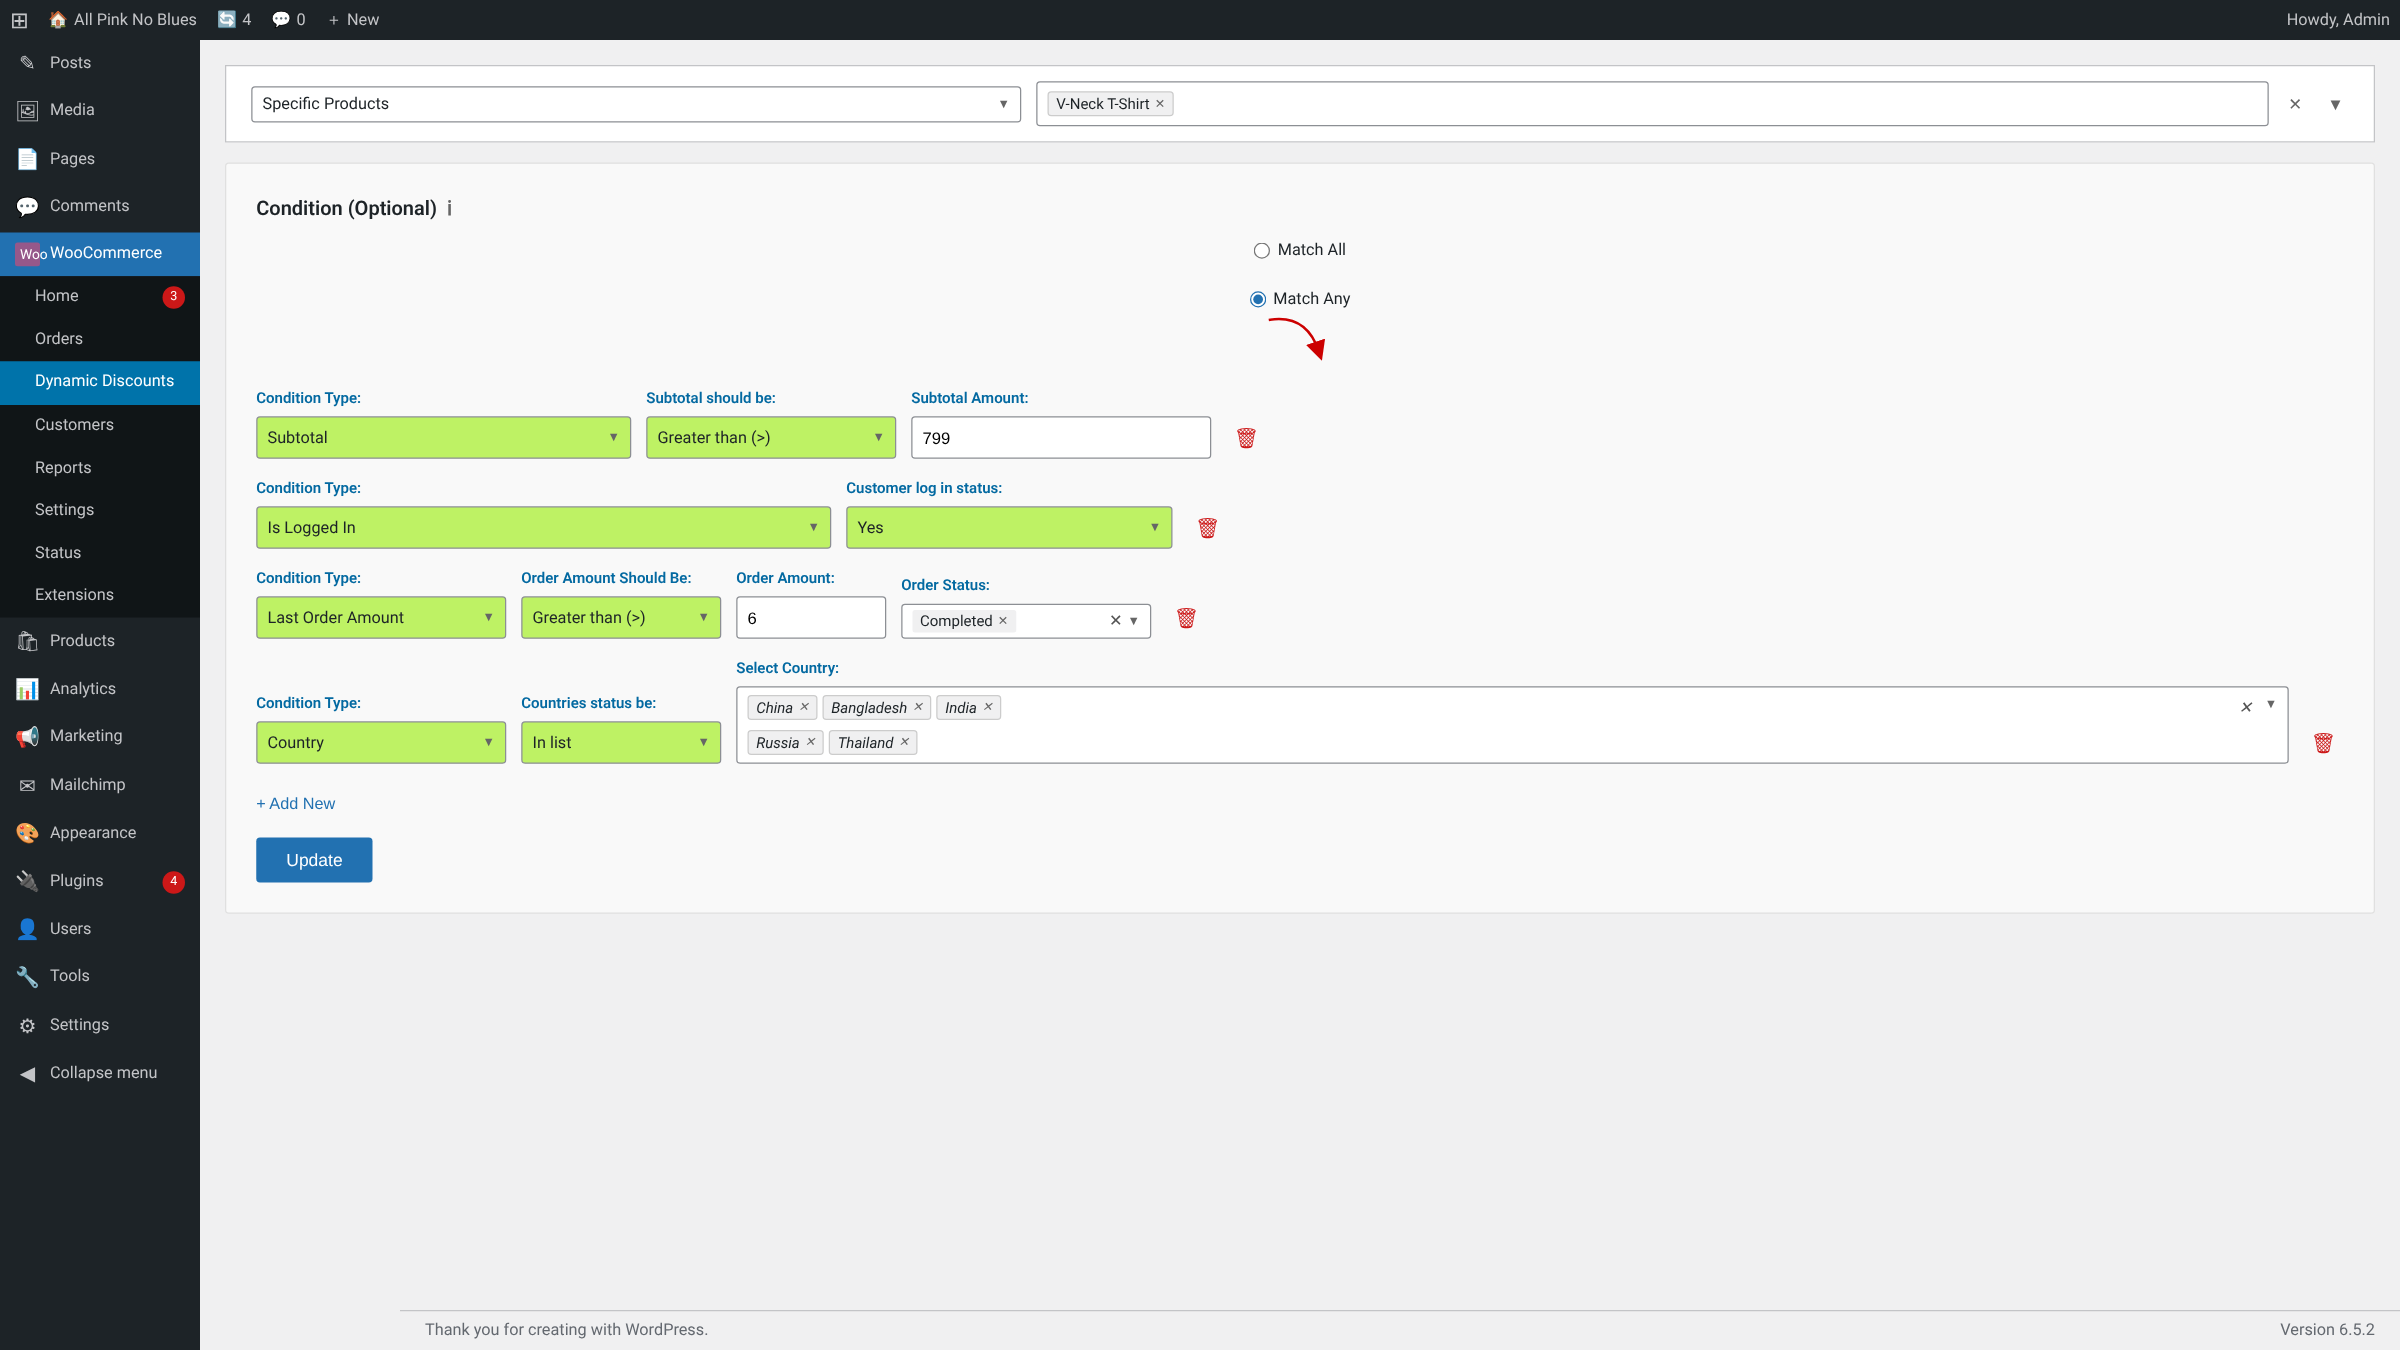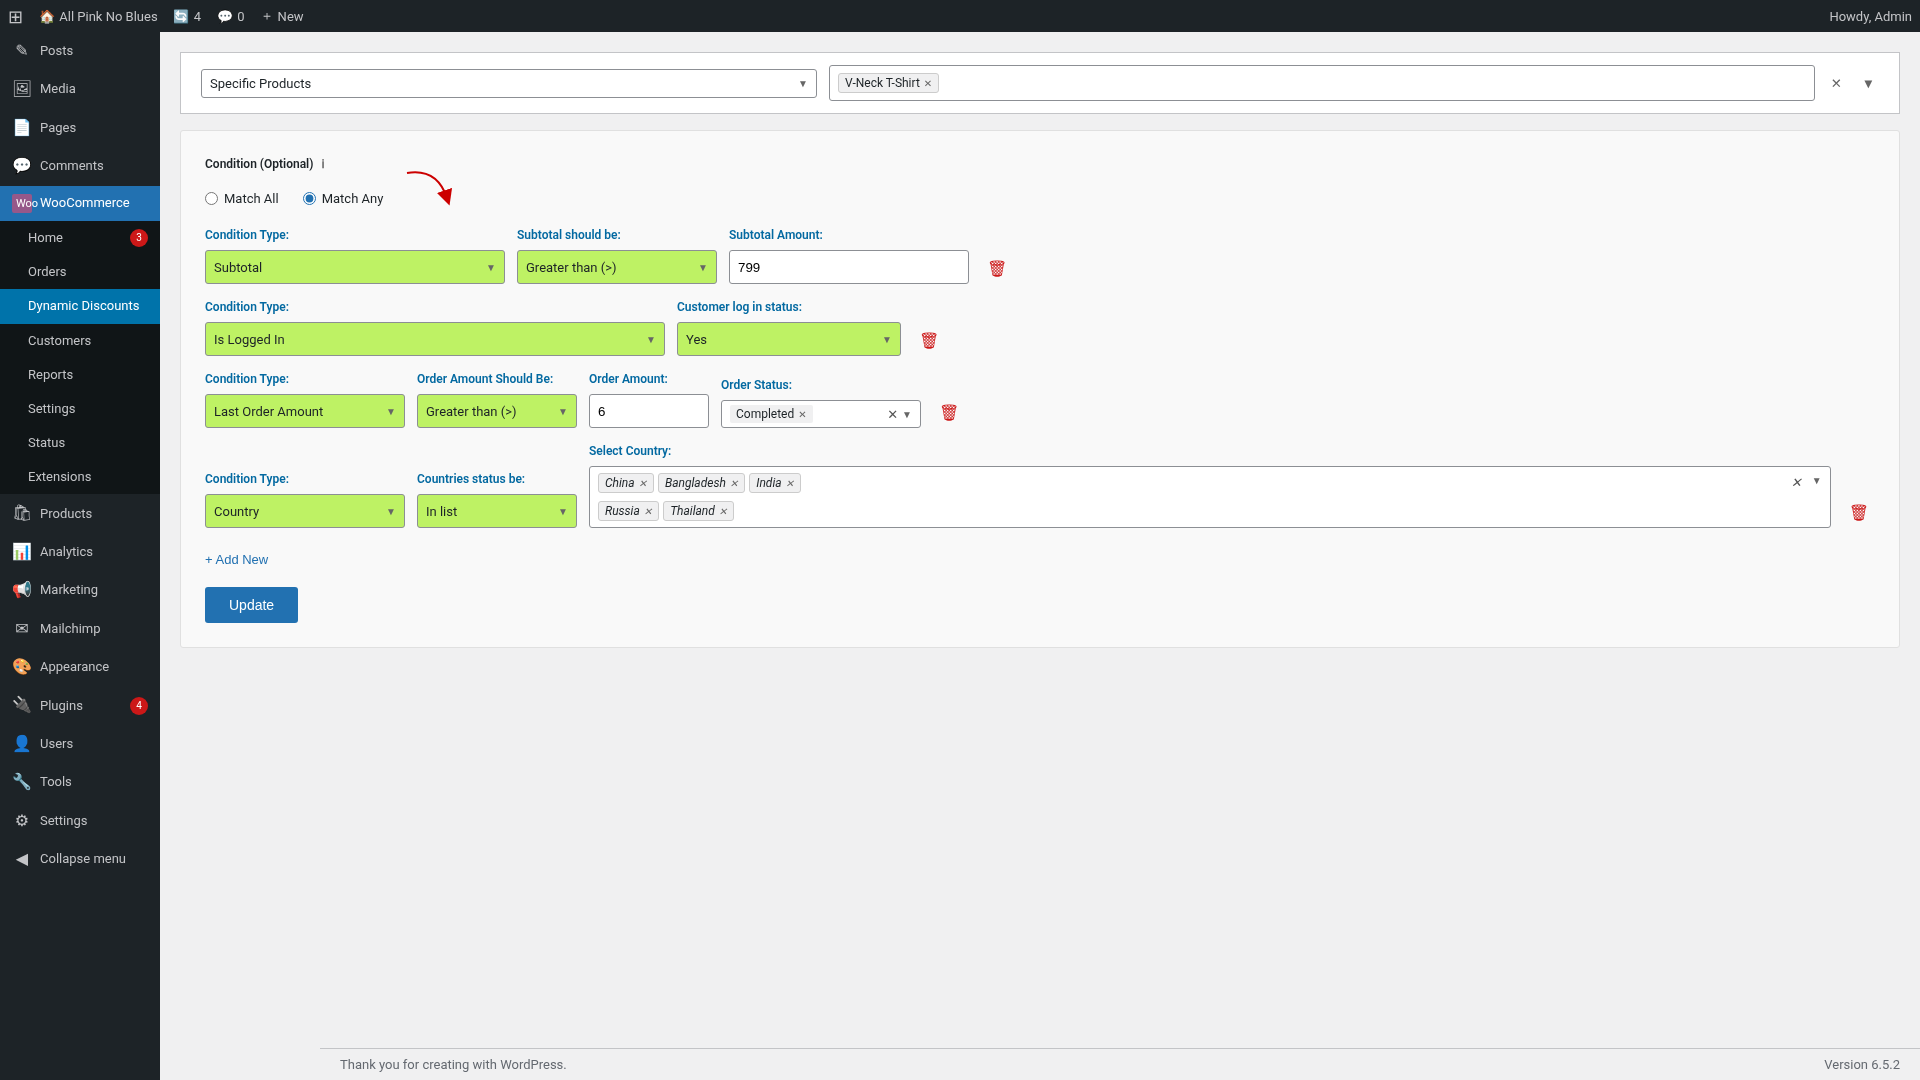--- a/index.html
+++ b/index.html
@@ -57,24 +57,24 @@
     .tag {
       display: inline-flex; align-items: center; gap: 4px;
       background: #f0f0f1; border: 1px solid #ccc; border-radius: 3px;
       padding: 2px 6px; font-size: 12px;
     }
     .tag-remove { cursor: pointer; color: #666; font-size: 10px; }
     .btn-icon { background: none; border: none; cursor: pointer; color: #666; padding: 4px; }
 
     
     .condition-section { background: #f9f9f9; border: 1px solid #e0e0e0; border-radius: 3px; padding: 24px; }
-    .condition-title { font-size: 12px; font-weight: 600; margin-bottom: 16px; display: flex; align-items: center; gap: 8px; text-align: center; }
+    .condition-title { font-size: 16px; font-weight: 600; margin-bottom: 16px; display: flex; align-items: center; gap: 8px; text-align: center; }
     .info-icon { color: #666; cursor: pointer; }
 
-    .match-options { display: flex; gap: 24px; margin-bottom: 20px; align-items: center; }
+    .match-options { display: flex; gap: 24px; margin-bottom: 20px; align-items: center; flex-direction: column; }
     .radio-label { display: flex; align-items: center; gap: 6px; cursor: pointer; }
 
     
     .condition-row { display: flex; gap: 12px; align-items: flex-end; margin-bottom: 16px; }
     .condition-group { display: flex; flex-direction: column; gap: 4px; }
     .condition-label { font-size: 12px; font-weight: 600; color: #0369a1; margin-bottom: 4px; }
     .condition-select {
       border: 1px solid #8c8f94; border-radius: 3px; padding: 6px 8px;
       background: #bef264; cursor: pointer; display: flex; align-items: center;
       justify-content: space-between; gap: 0; min-height: 34px;
@@ -82,21 +82,21 @@
     .condition-input {
       border: 1px solid #8c8f94; border-radius: 3px; padding: 6px 8px;
       background: #fff; min-height: 34px; min-width: 120px;
     }
     .delete-btn { color: #cc1818; background: none; border: none; cursor: pointer; font-size: 16px; padding: 6px; }
 
     .select-w1 { width: 300px; }
     .select-w2 { width: 200px; }
     .select-w3 { width: 160px; }
     .select-w4 { width: 460px; }
-    .select-w5 { width: 224px; }
+    .select-w5 { width: 261px; }
 
     
     .countries-container {
       border: 1px solid #8c8f94; border-radius: 3px; padding: 6px 8px;
       background: #fff; display: flex; flex-wrap: wrap; gap: 4px; align-items: center;
       min-width: 280px; flex: 1; position: relative; font-style: italic;
     }
 
     
     .order-status-container {

